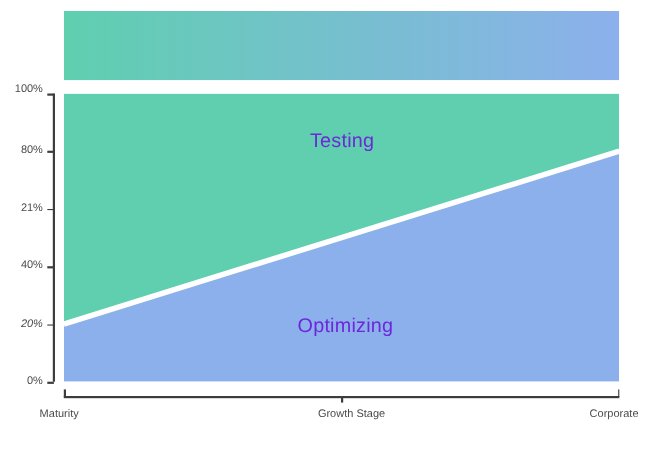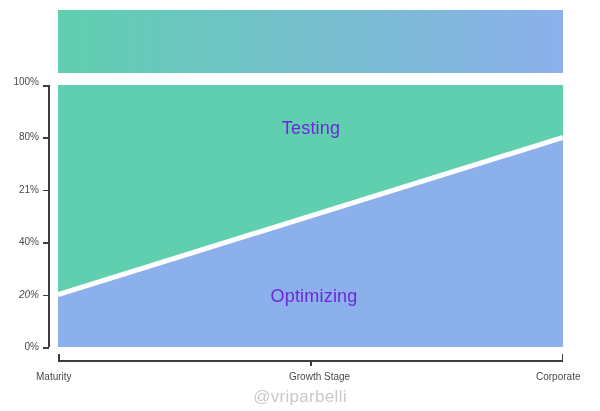--- a/index.html
+++ b/index.html
@@ -194,15 +194,14 @@
 
   <div class="x-axis-line"></div>
   <div class="x-tick-start" style="left:58px;"></div>
   <div class="x-tick" style="left:310px;"></div>
   <div class="x-tick-start" style="left:561.5px;"></div>
 
   <div class="x-label" style="left:36px;">Maturity</div>
   <div class="x-label" style="left:277px;margin-left:12px;">Growth Stage</div>
   <div class="x-label" style="left:536px;">Corporate</div>
 
-  <div class="watermark">@vriparbelli</div>
 
 </div>
 
 </body></html>

